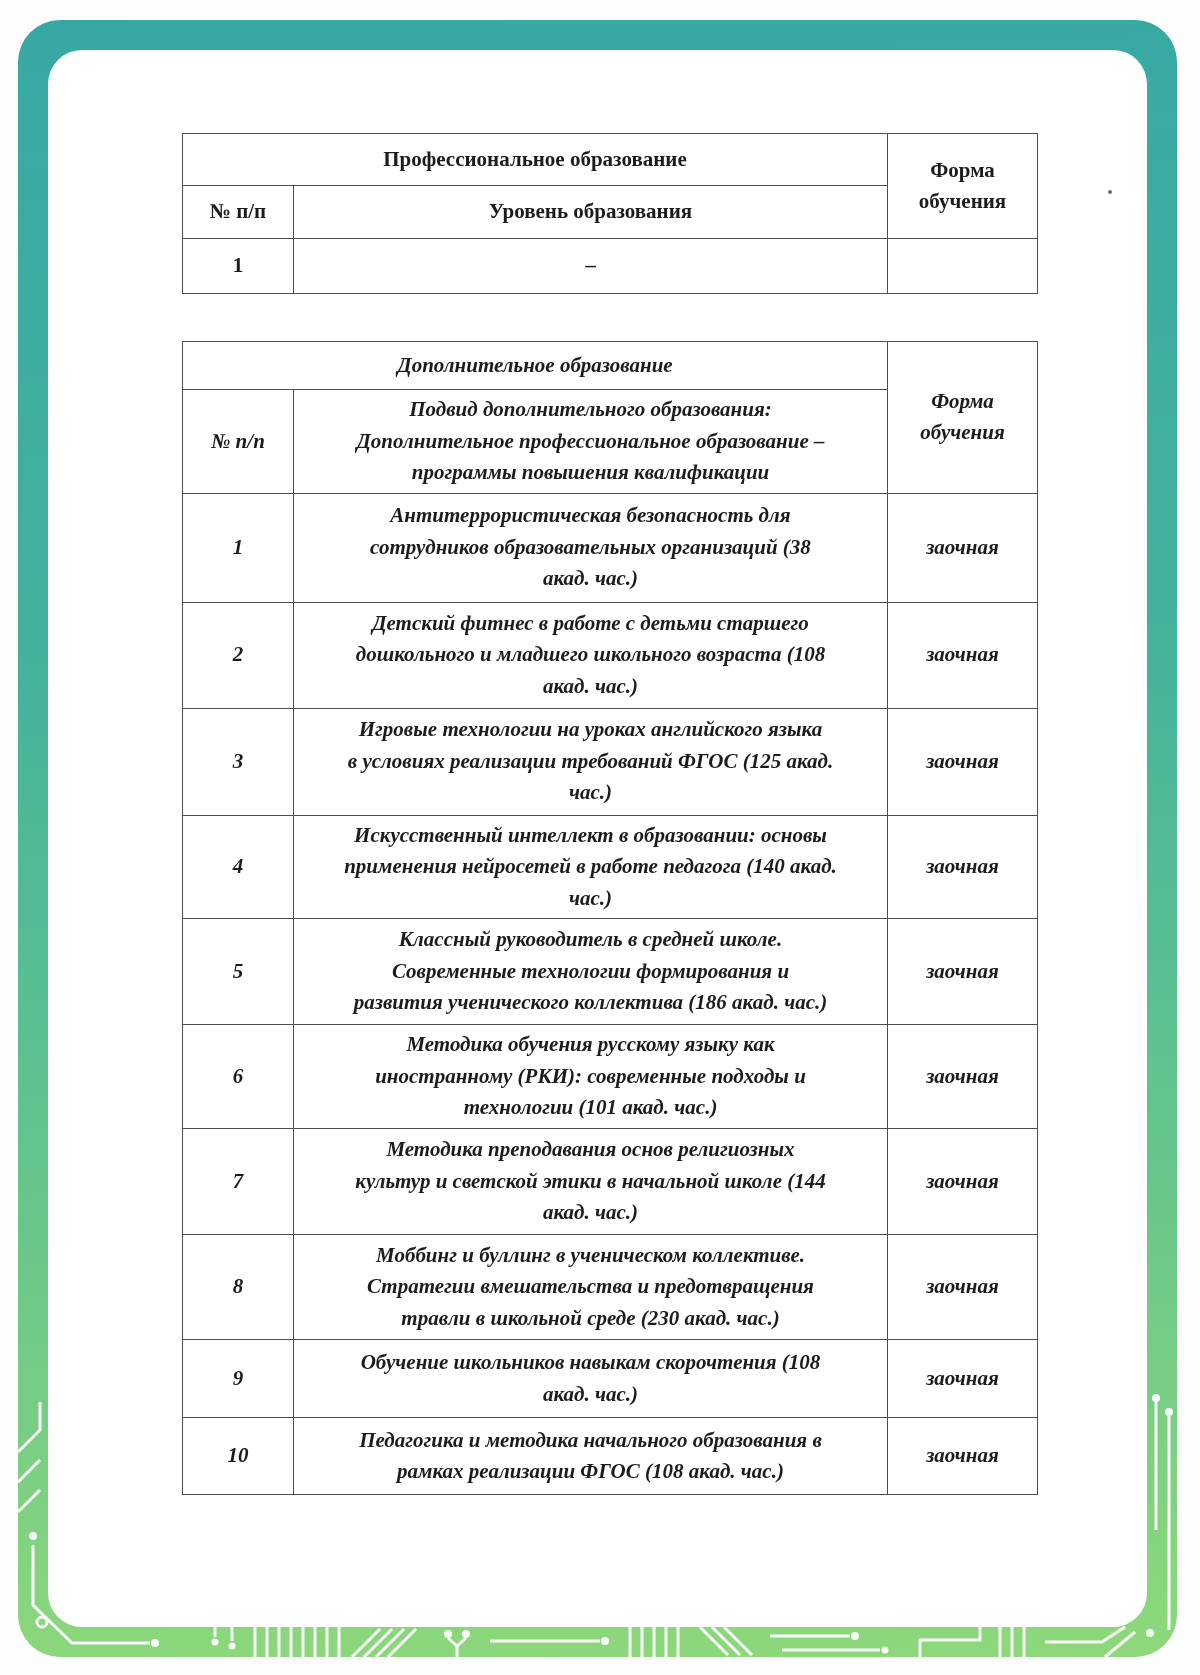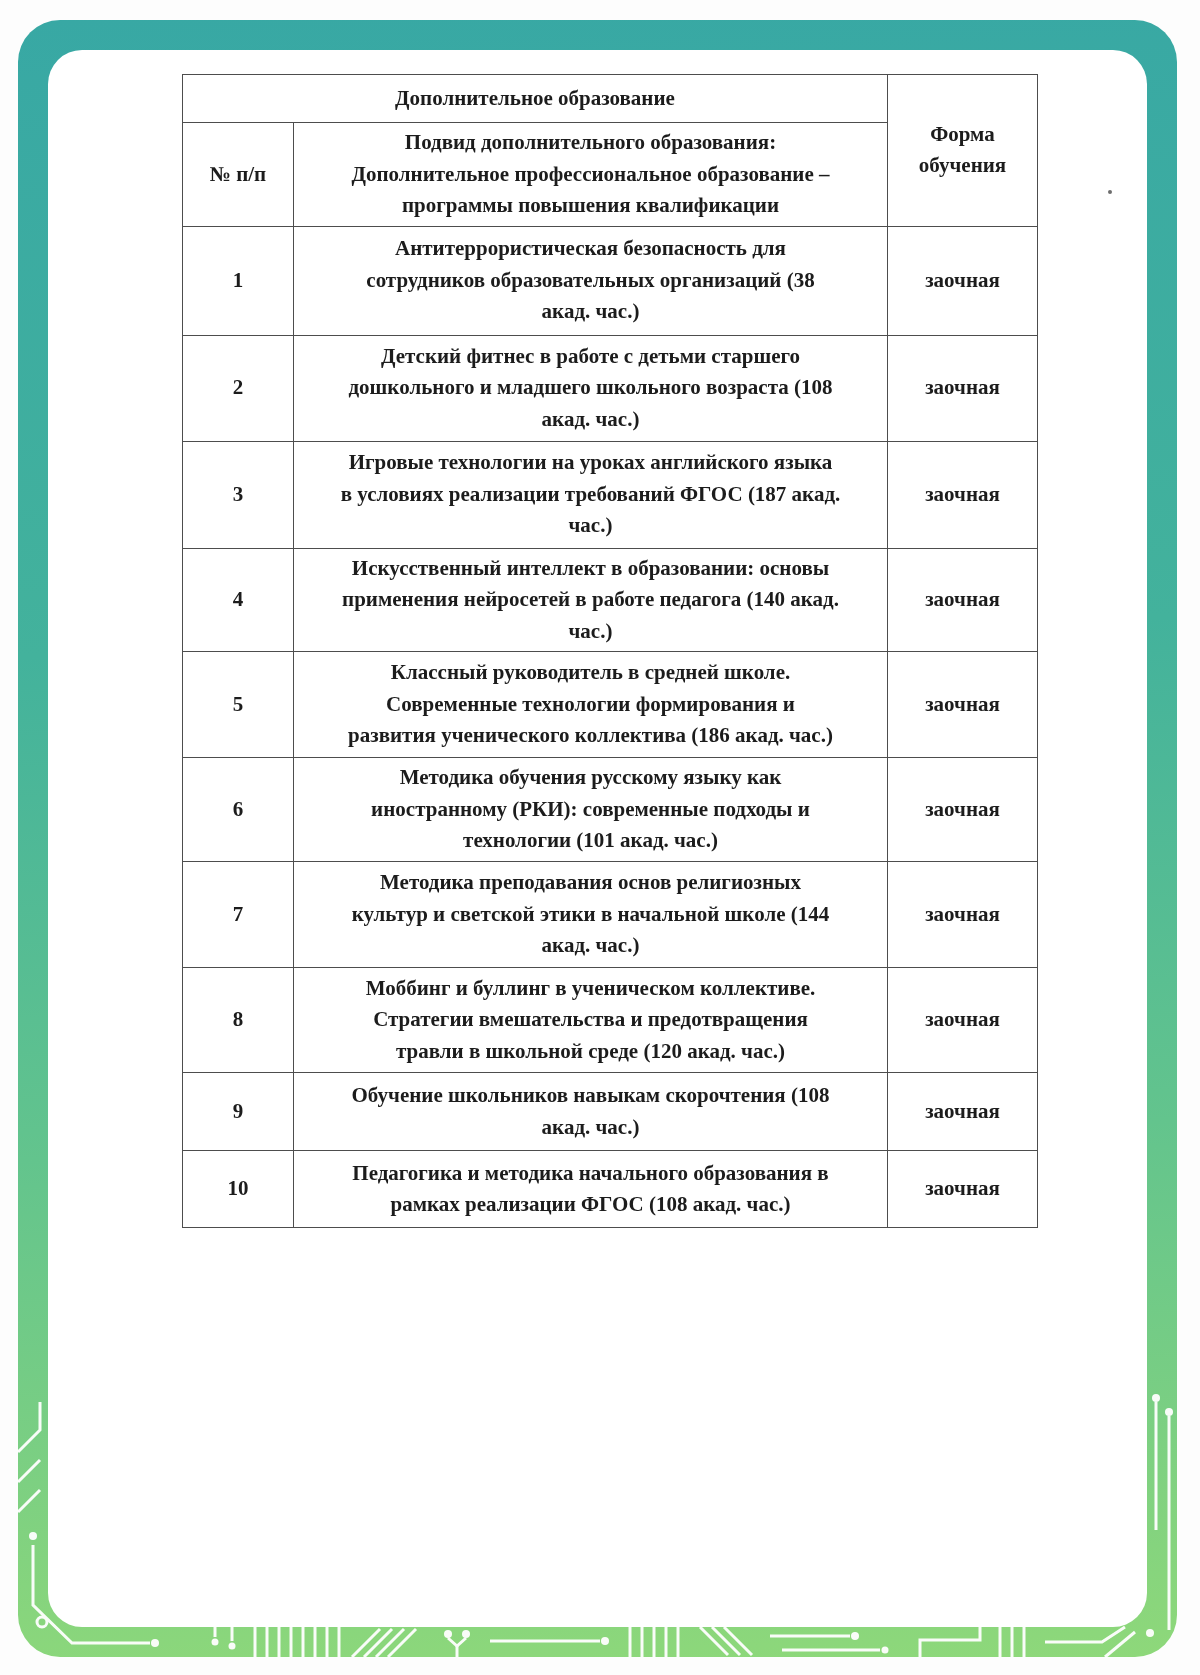--- a/index.html
+++ b/index.html
@@ -18,21 +18,21 @@
     position:absolute;left:48px;top:50px;width:1099px;height:1577px;
     background:#ffffff;border-radius:34px;
   }
   .circuit{position:absolute;left:0;top:0;pointer-events:none;}
   .speck{position:absolute;left:1108px;top:190px;width:4px;height:4px;border-radius:50%;background:#6d6d6d;}
 
   table.doc{
     border-collapse:collapse;table-layout:fixed;width:855px;margin-left:134px;
   }
   table.t1{margin-top:83px;}
-  table.t2{margin-top:24px;}
+  table.t2{margin-top:47px;font-style:italic;}
   table.doc th, table.doc td{
     border:1px solid #4d4d4d;
     font-weight:700;font-size:21px;line-height:1.5;
     text-align:center;vertical-align:middle;
     padding:4px 14px;color:#1c1c1c;
   }
   th.title-cell{font-size:21px;}
   td.program, th.program{white-space:pre-line;}
   td.no{font-size:21px;}
   td.form{font-size:21px;}
@@ -107,20 +107,42 @@
       <circle cx="1156" cy="1398" r="4" fill="#ffffff" stroke="none"></circle>
         <path d="M1156 1402 V1530"></path>
       <circle cx="1169" cy="1412" r="4" fill="#ffffff" stroke="none"></circle>
         <path d="M1169 1416 V1630"></path>
       <circle cx="1150" cy="1633" r="4" fill="#ffffff" stroke="none"></circle>
     </g>
   </svg>
 
   <div class="content">
 
+    <table class="doc t1">
+      <colgroup>
+          <col style="width:111px">
+          <col style="width:594px">
+          <col style="width:150px">
+        </colgroup>
+      <tbody>
+          <tr style="height:52px">
+        <th colspan="2" class="title-cell">Профессиональное образование</th>
+        <th rowspan="2">Форма обучения</th>
+      </tr>
+      <tr style="height:53px">
+        <th>№ п/п</th>
+        <th>Уровень образования</th>
+      </tr>
+      <tr style="height:55px">
+        <td class="no">1</td>
+        <td>–</td>
+        <td class="form"></td>
+      </tr>
+    </tbody>
+      </table>
 
     <table class="doc t2">
       <colgroup>
           <col style="width:111px">
           <col style="width:594px">
           <col style="width:150px">
         </colgroup>
       <tbody>
           <tr style="height:48px">
         <th colspan="2" class="title-cell">Дополнительное образование</th>
@@ -142,21 +164,21 @@
       <tr style="height:106px">
         <td class="no">2</td>
         <td class="program">Детский фитнес в работе с детьми старшего
 дошкольного и младшего школьного возраста (108
 акад. час.)</td>
         <td class="form">заочная</td>
       </tr>
       <tr style="height:107px">
         <td class="no">3</td>
         <td class="program">Игровые технологии на уроках английского языка
-в условиях реализации требований ФГОС (187 акад.
+в условиях реализации требований ФГОС (125 акад.
 час.)</td>
         <td class="form">заочная</td>
       </tr>
       <tr style="height:102px">
         <td class="no">4</td>
         <td class="program">Искусственный интеллект в образовании: основы
 применения нейросетей в работе педагога (140 акад.
 час.)</td>
         <td class="form">заочная</td>
       </tr>
@@ -178,21 +200,21 @@
         <td class="no">7</td>
         <td class="program">Методика преподавания основ религиозных
 культур и светской этики в начальной школе (144
 акад. час.)</td>
         <td class="form">заочная</td>
       </tr>
       <tr style="height:105px">
         <td class="no">8</td>
         <td class="program">Моббинг и буллинг в ученическом коллективе.
 Стратегии вмешательства и предотвращения
-травли в школьной среде (120 акад. час.)</td>
+травли в школьной среде (230 акад. час.)</td>
         <td class="form">заочная</td>
       </tr>
       <tr style="height:78px">
         <td class="no">9</td>
         <td class="program">Обучение школьников навыкам скорочтения (108
 акад. час.)</td>
         <td class="form">заочная</td>
       </tr>
       <tr style="height:77px">
         <td class="no">10</td>

